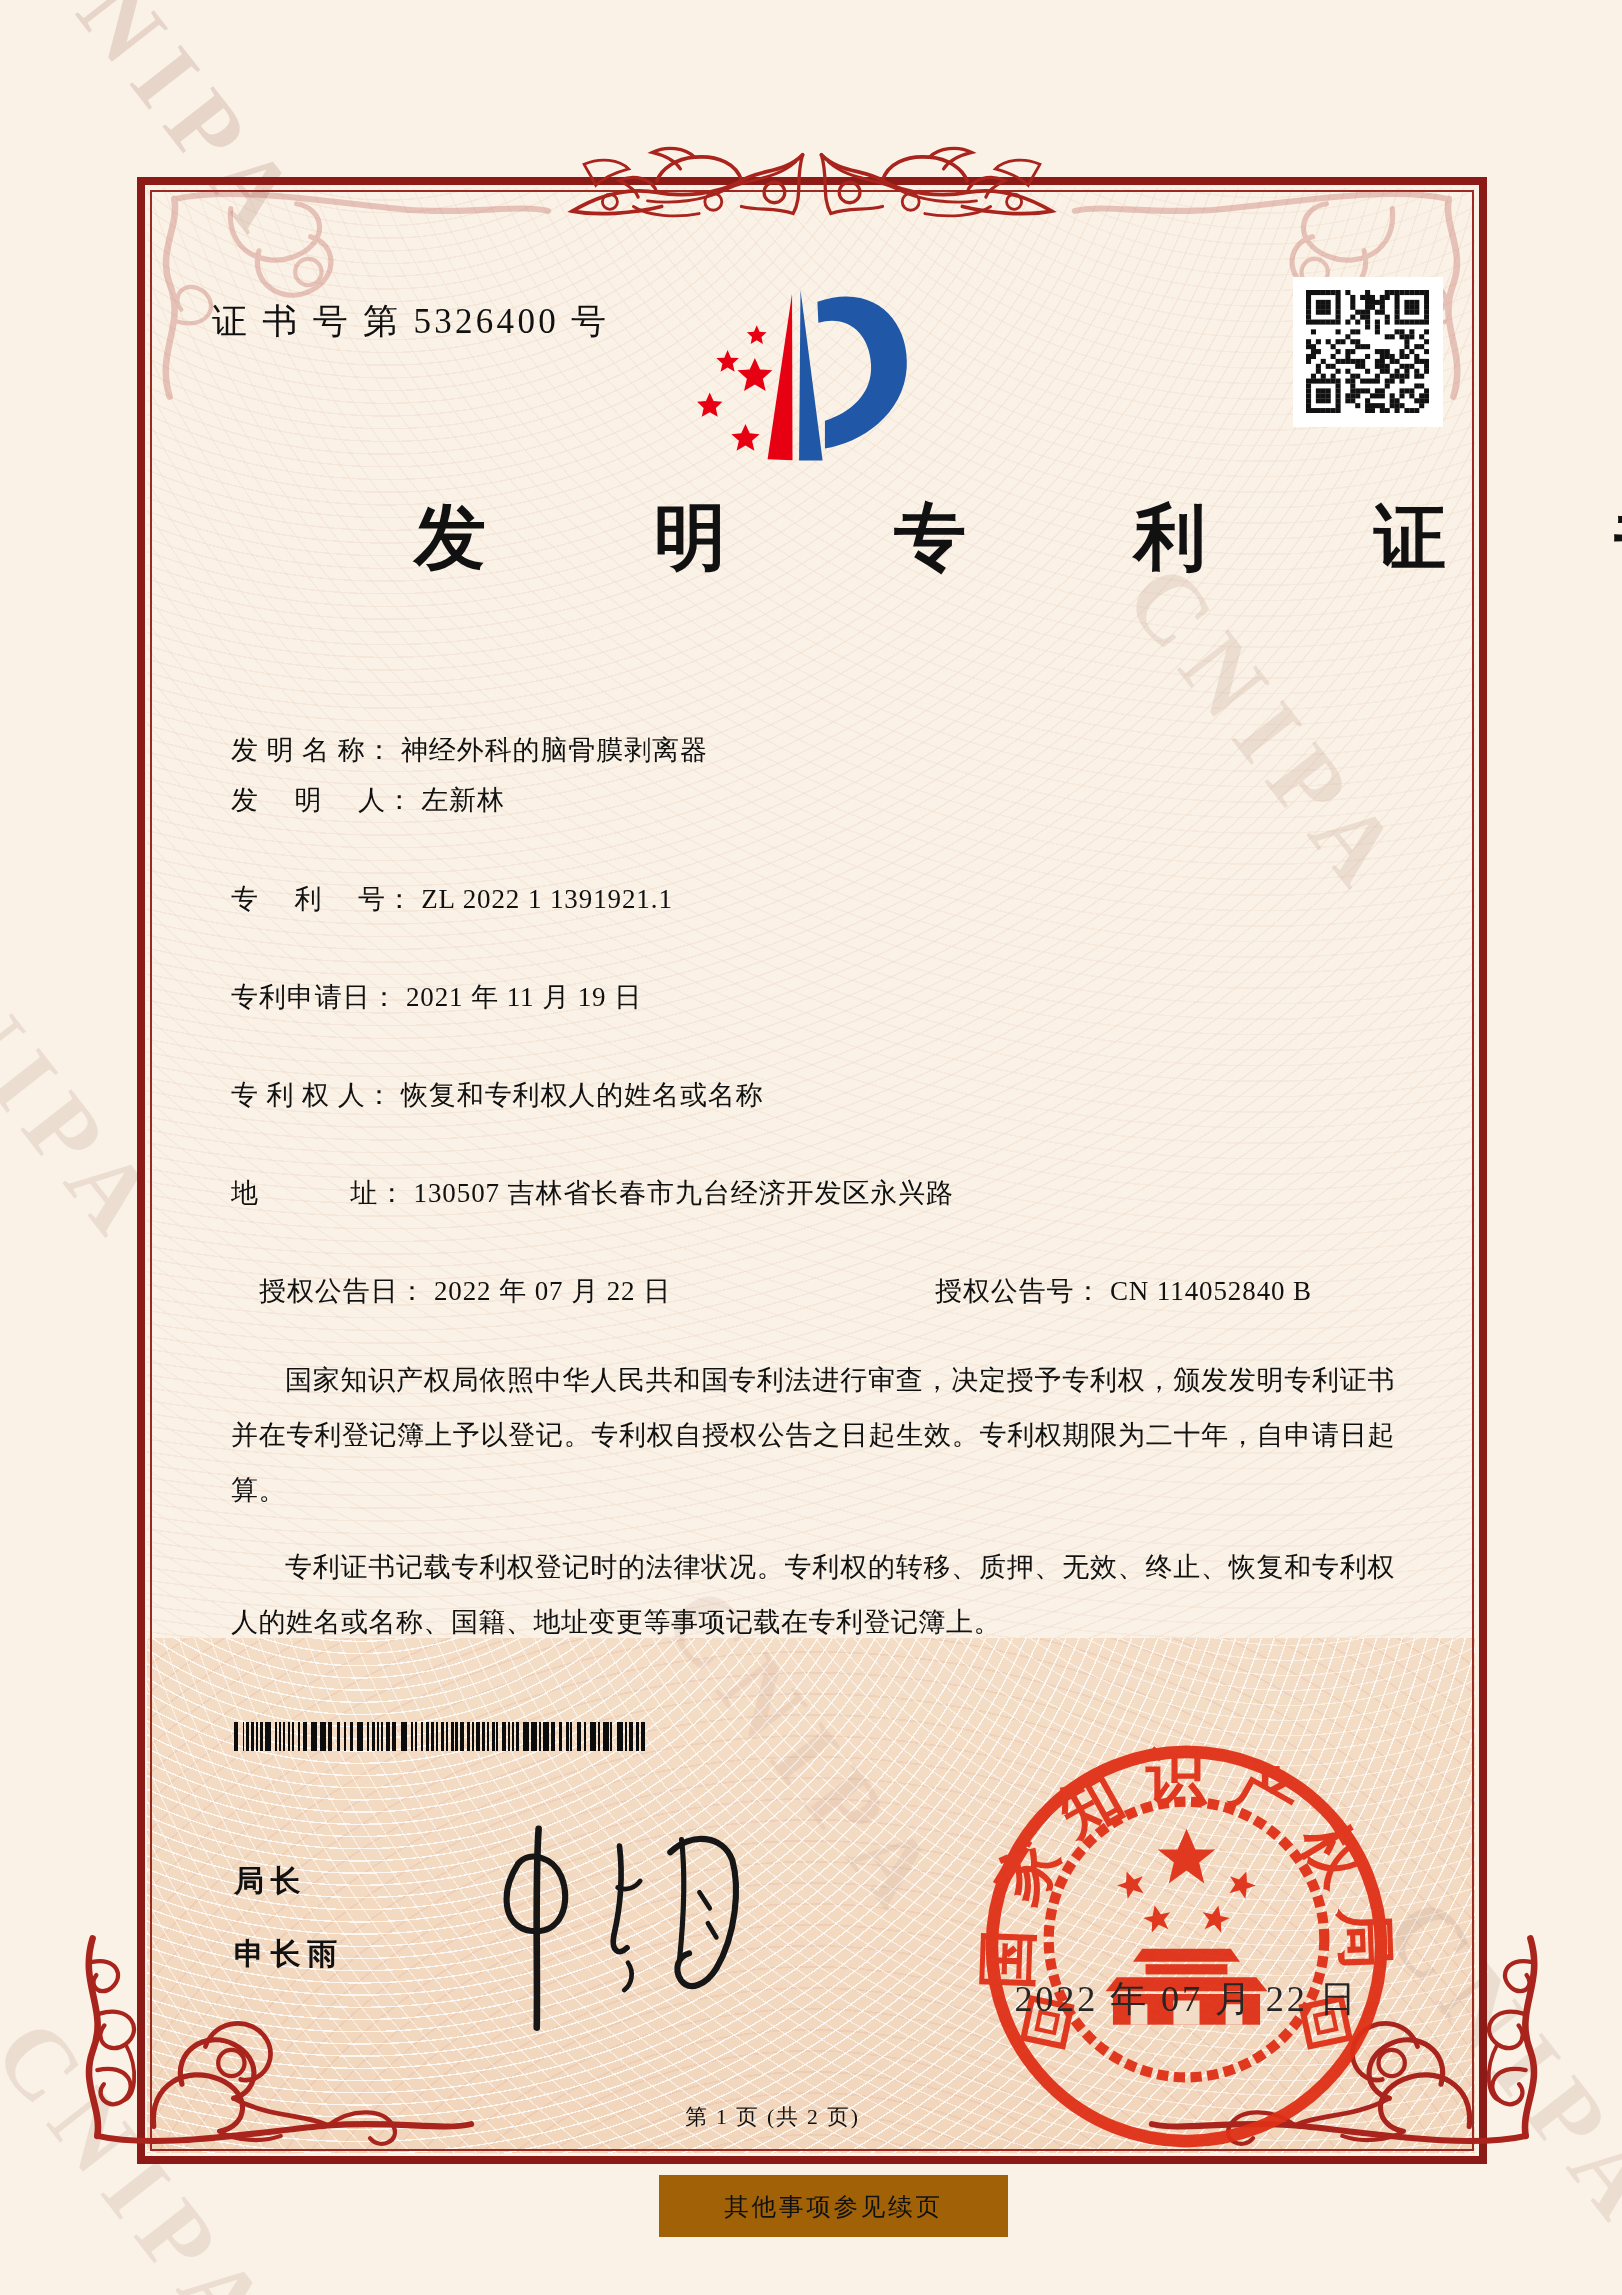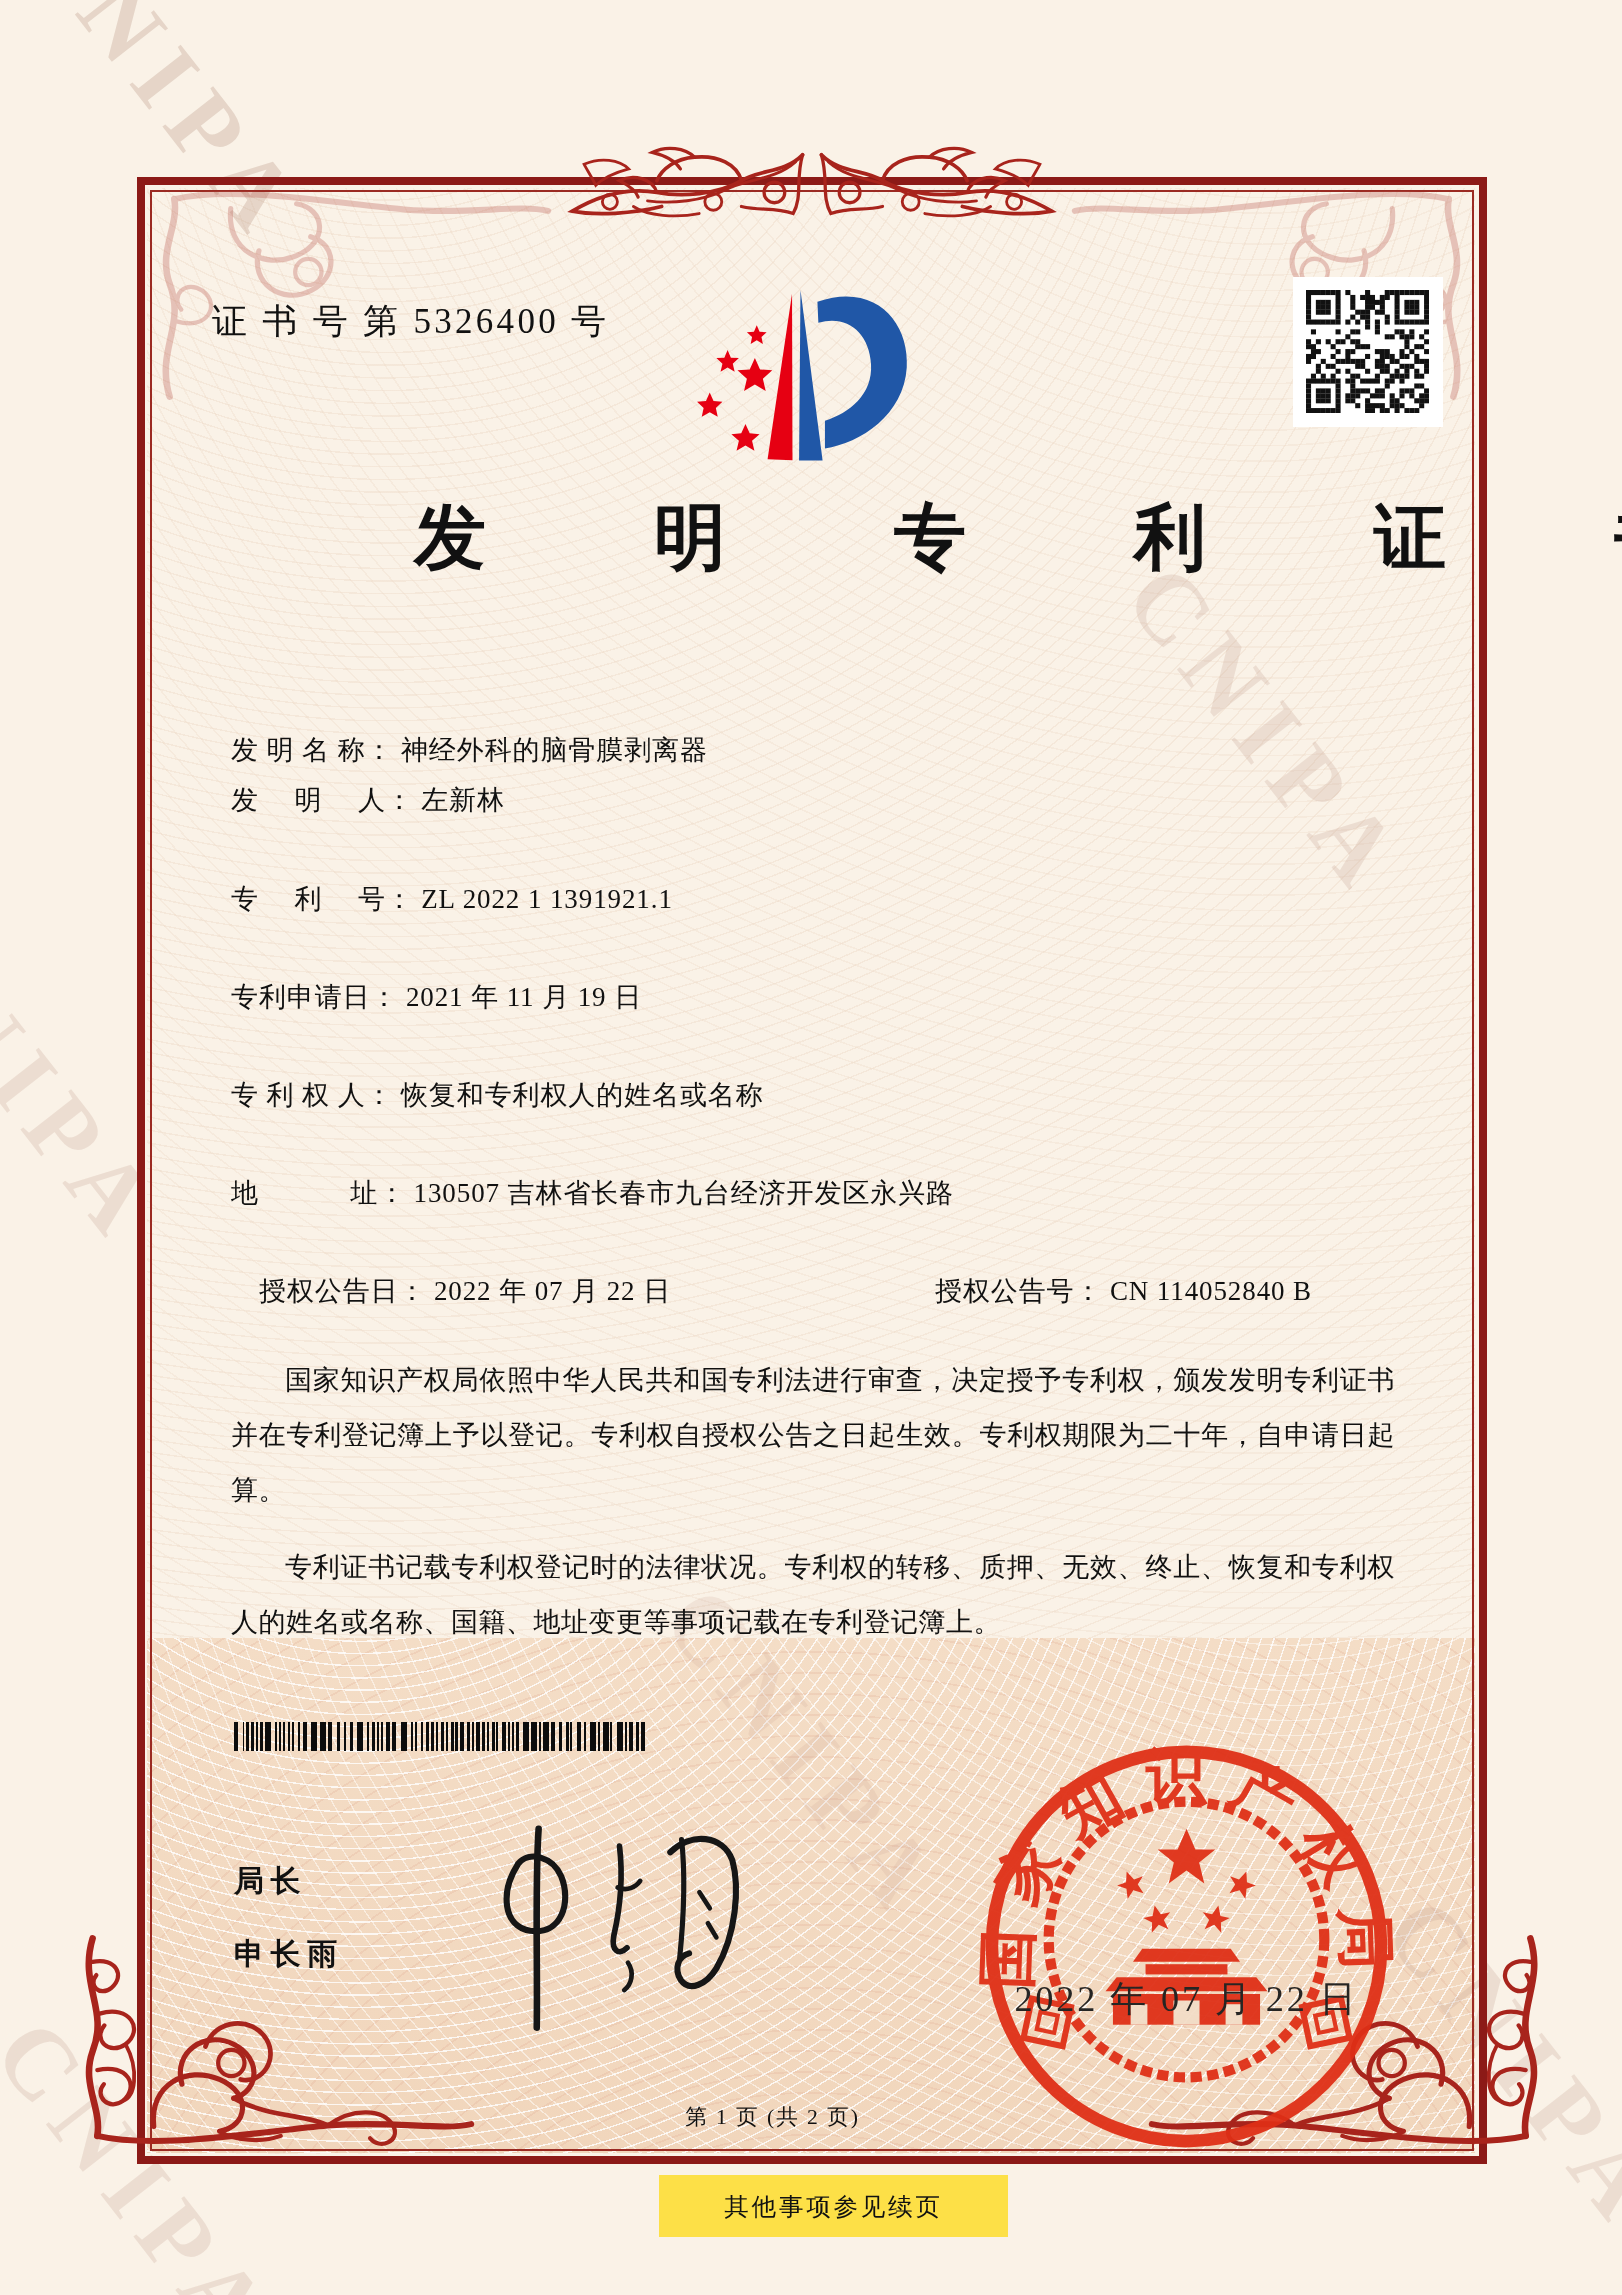--- a/index.html
+++ b/index.html
@@ -120,21 +120,21 @@
     font-size:30px;font-weight:bold;letter-spacing:6.6px;z-index:4;
   }
   #signature{left:478px;top:1817px;width:283px;height:221px;z-index:5;}
   #seal{left:977px;top:1737px;width:419px;height:419px;z-index:5;opacity:.94;}
   #page-footer{
     left:622px;top:2102px;width:301px;text-align:center;
     font-size:21.7px;letter-spacing:1.9px;z-index:4;
   }
   #cont-box{
     left:659px;top:2175px;width:349px;height:62px;
-    background:#fde047;z-index:6;
+    background:#a16207;z-index:6;
     display:flex;align-items:center;justify-content:center;
   }
   #cont-box span{font-size:24.5px;letter-spacing:2.8px;}
 </style>
 </head>
 <body>
 
 <div id="page">
 
   <span class="wm" style="left:-28px;top:19px;color:rgba(190,158,142,.34);">CNIPA</span>

